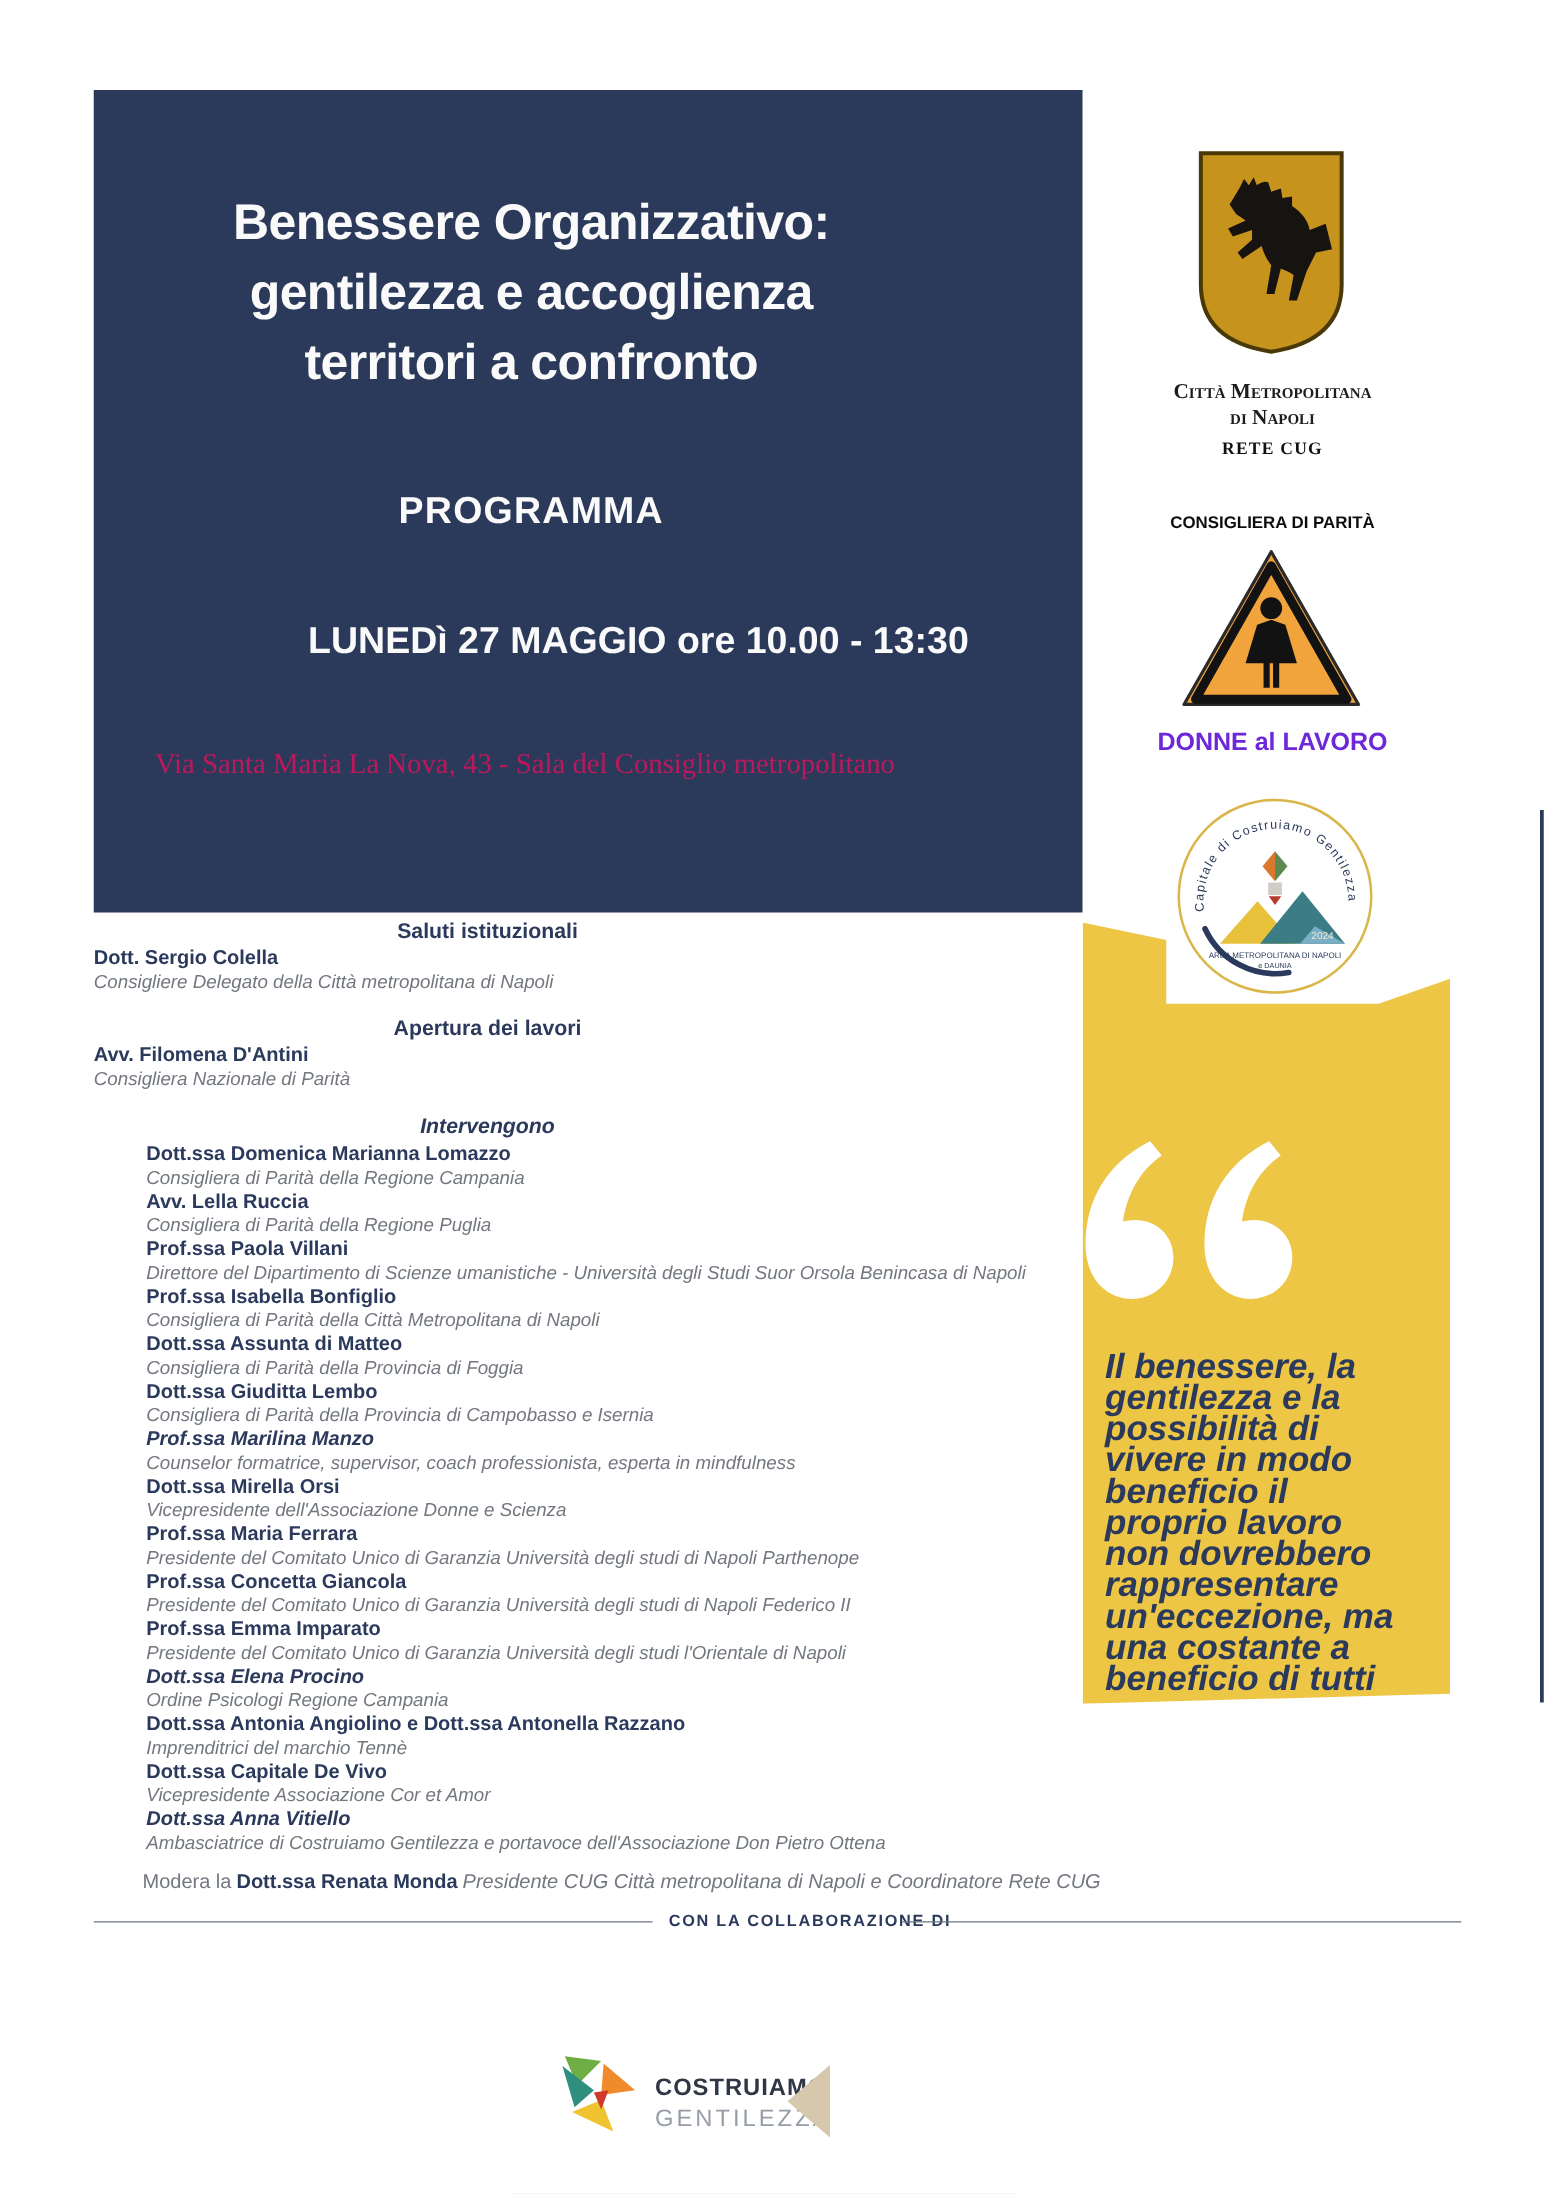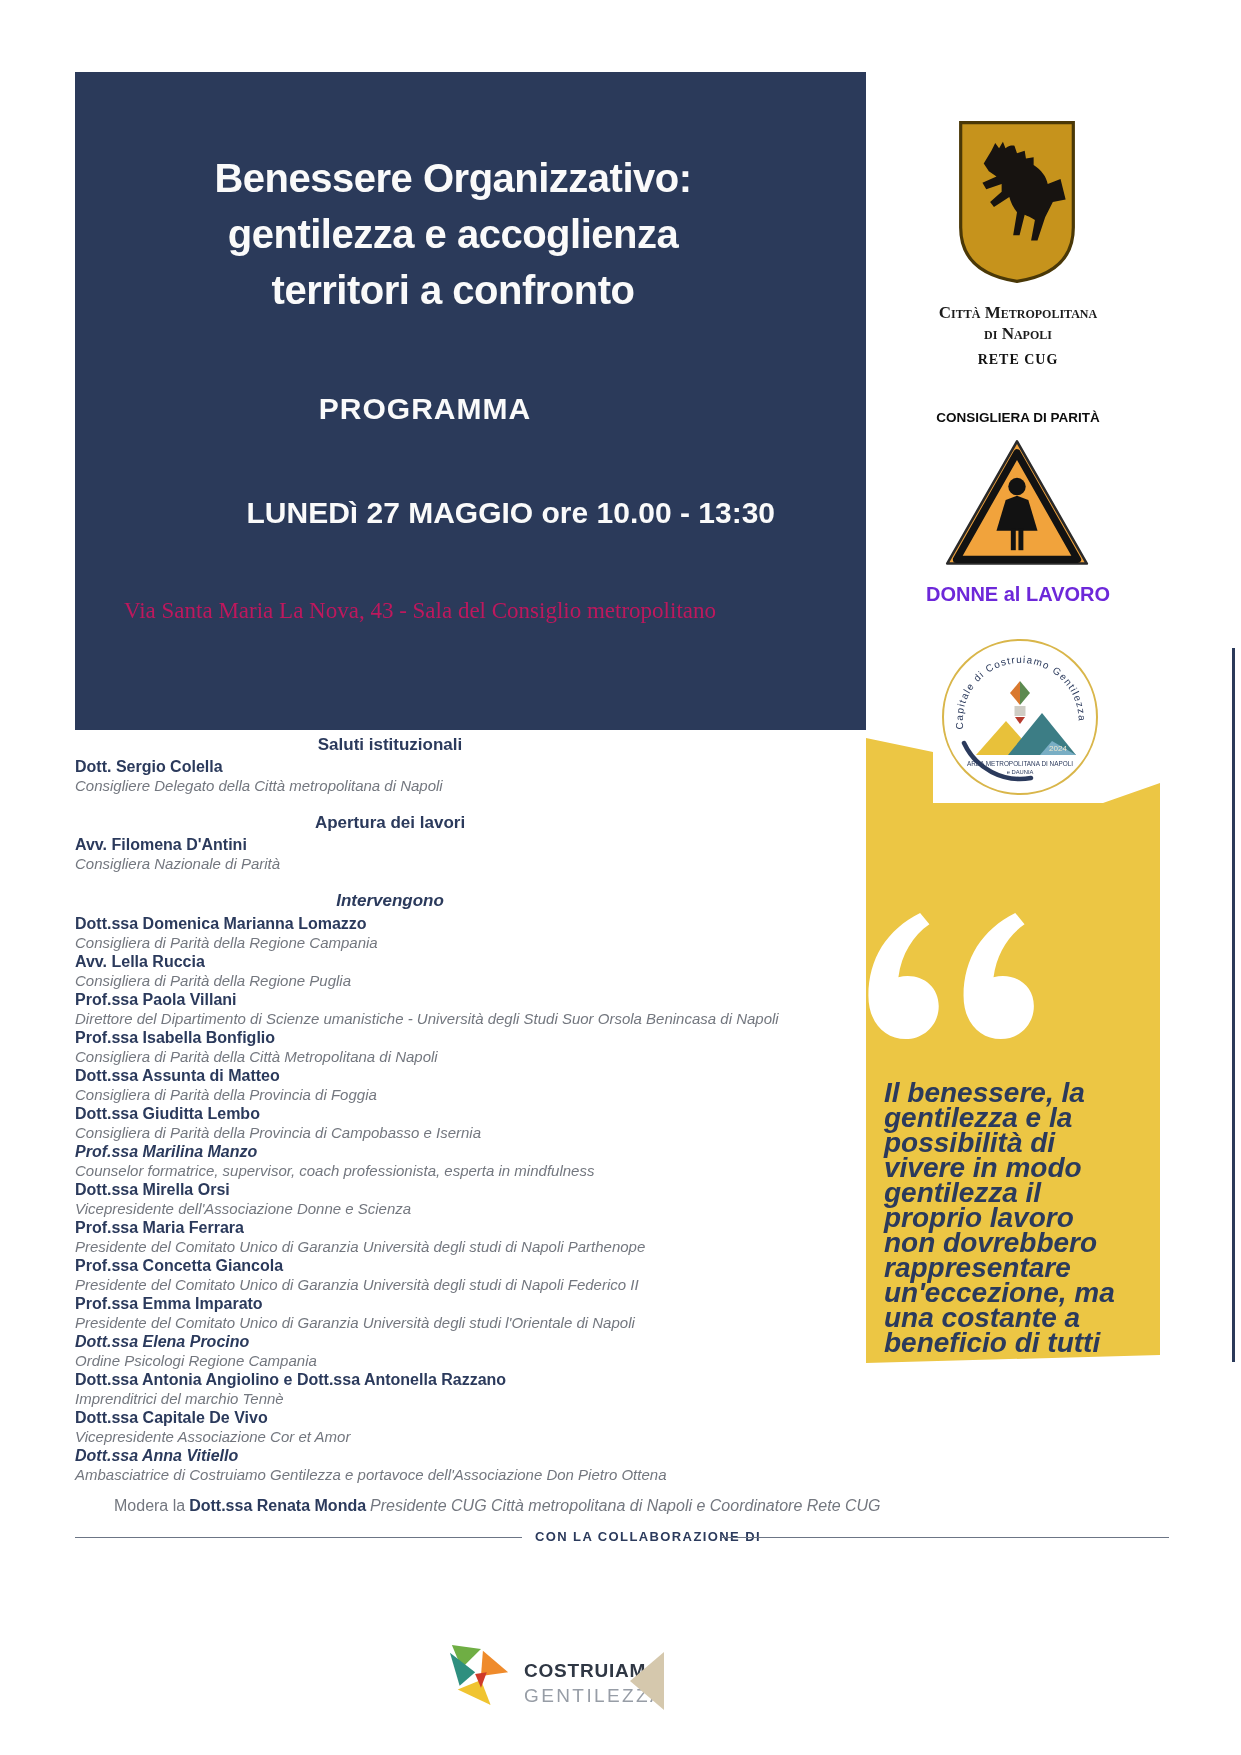--- a/index.html
+++ b/index.html
@@ -2,21 +2,21 @@
 <html><head>
 <meta charset="utf-8">
 <style>
   html,body{margin:0;padding:0;background:#e9e9e9;}
   #poster{position:relative;width:1241px;height:1755px;background:#ffffff;margin:0 auto;
           font-family:"Liberation Sans",sans-serif;overflow:hidden;}
   .abs{position:absolute;}
 
   
   #navy-block{left:75px;top:72px;width:791px;height:658px;background:#2b3a5a;}
-  #hero-text{left:75px;top:150px;width:700px;text-align:center;color:#fafafa;padding-left:28px;}
+  #hero-text{left:75px;top:150px;width:700px;text-align:center;color:#fafafa;}
   .hero-title{font-size:40px;line-height:56px;font-weight:bold;letter-spacing:-0.5px;}
   #programma{left:75px;top:392px;width:700px;text-align:center;color:#fafafa;
              font-size:30px;font-weight:bold;letter-spacing:1px;}
   #datetime{left:75px;top:496px;width:700px;text-align:right;color:#fafafa;
             font-size:30px;font-weight:bold;}
   #venue{left:85px;top:598px;width:670px;text-align:center;color:#be185d;
          font-family:"Liberation Serif",serif;font-size:23px;}
 
   
   #crest-box{left:953px;top:114px;width:128px;height:176px;}
@@ -42,21 +42,21 @@
               font-size:28px;line-height:25px;font-weight:bold;font-style:italic;}
 
   
   #program{left:75px;top:735px;width:740px;color:#2b3a5c;}
   .sec-head{width:630px;text-align:center;font-size:17px;font-weight:bold;line-height:20px;}
   .sec-head.it{font-style:italic;}
   .p-name{font-size:16px;font-weight:bold;line-height:20px;white-space:nowrap;}
   .p-name.it{font-style:italic;}
   .p-role{font-size:15px;font-style:italic;color:#73777f;line-height:17px;white-space:nowrap;}
   .entry{margin-bottom:1px;}
-  .mt18{margin-top:19px;} .mt3{margin-top:3px;} .mt2{margin-top:2px;}
+  .mt18{margin-top:19px;} .mt3{margin-top:3px;margin-left:42px;} .mt2{margin-top:2px;}
   #moderator{margin-top:14px;font-size:16px;white-space:nowrap;color:#73777f;margin-left:39px;}
   #moderator .mod-name{font-weight:bold;color:#2b3a5c;padding:0 4px;}
   #moderator .mod-role{font-style:italic;}
 
   
   .divline{top:1537px;height:1px;background:#6c7585;}
   #divline-left{left:75px;width:447px;}
   #divline-right{left:722px;width:447px;}
   #collab-label{left:535px;top:1529px;color:#2b3a5c;font-size:13px;font-weight:bold;
                 letter-spacing:1.4px;white-space:nowrap;}
@@ -148,21 +148,21 @@
       </defs>
       <use href="#qm" fill="#ffffff"></use>
       <use href="#qm" fill="#ffffff" transform="translate(92,0)"></use>
     </svg>
   </div>
   <div class="abs" id="quote-text">
     <div>Il benessere, la</div>
     <div>gentilezza e la</div>
     <div>possibilità di</div>
     <div>vivere in modo</div>
-    <div>gentilezza il</div>
+    <div>beneficio il</div>
     <div>proprio lavoro</div>
     <div>non dovrebbero</div>
     <div>rappresentare</div>
     <div>un'eccezione, ma</div>
     <div>una costante a</div>
     <div>beneficio di tutti</div>
   </div>
 
   <div class="abs" id="program">
     <div class="sec-head">Saluti istituzionali</div>

